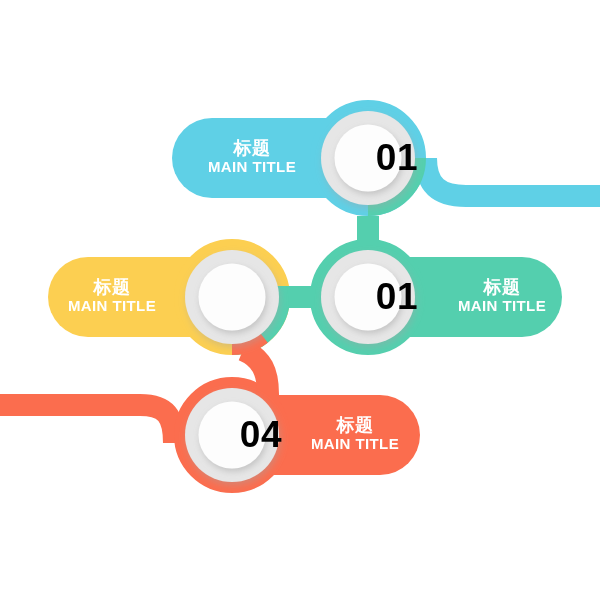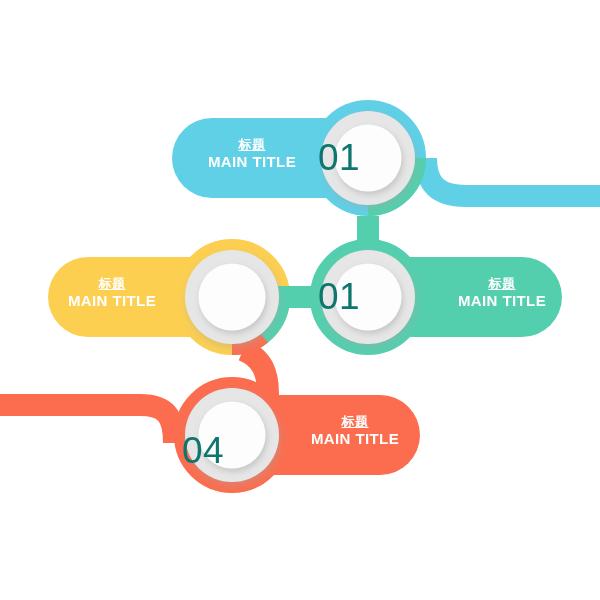--- a/index.html
+++ b/index.html
@@ -27,52 +27,51 @@
   }
   .label-block {
     position: absolute;
     text-align: center;
     line-height: 1.12;
     color: #ffffff;
     pointer-events: none;
     user-select: none;
   }
   .label-cn {
-    font-size: 13px;
+    font-size: 18px;
     font-weight: bold;
     letter-spacing: 0.5px;
     white-space: nowrap;
-    text-decoration: underline;
   }
   .label-en {
     font-size: 15px;
     font-weight: bold;
     letter-spacing: 0.4px;
     white-space: nowrap;
     margin-top: 1px;
   }
   .num-text {
     position: absolute;
     font-size: 37px;
-    font-weight: normal;
-    color: #0f766e;
+    font-weight: bold;
+    color: #000000;
     letter-spacing: 0.5px;
-    text-align: left;
+    text-align: right;
     user-select: none;
   }
   
   .lbl-01 { left: 182px; top: 138px; width: 140px; }
   .lbl-02 { left: 432px; top: 277px; width: 140px; }
   .lbl-03 { left: 42px;  top: 277px; width: 140px; }
   .lbl-04 { left: 285px; top: 415px; width: 140px; }
   
   .num-01 { left: 318px; top: 137px; width: 100px; }
   .num-02 { left: 318px; top: 276px; width: 100px; }
   .num-03 { left: 182px; top: 276px; width: 100px; }
-  .num-04 { left: 182px; top: 414px; width: 100px; margin-top: 16px; }
+  .num-04 { left: 182px; top: 414px; width: 100px; }
 </style>
 </head>
 <body>
 
 <div id="canvas">
 
   <svg id="art" viewBox="0 0 600 600" xmlns="http://www.w3.org/2000/svg">
     <defs>
       <filter id="softShadow" x="-60%" y="-60%" width="240%" height="240%">
         <feDropShadow dx="1.5" dy="3" stdDeviation="3.2" flood-color="#9a9a9a" flood-opacity="0.45"></feDropShadow>

